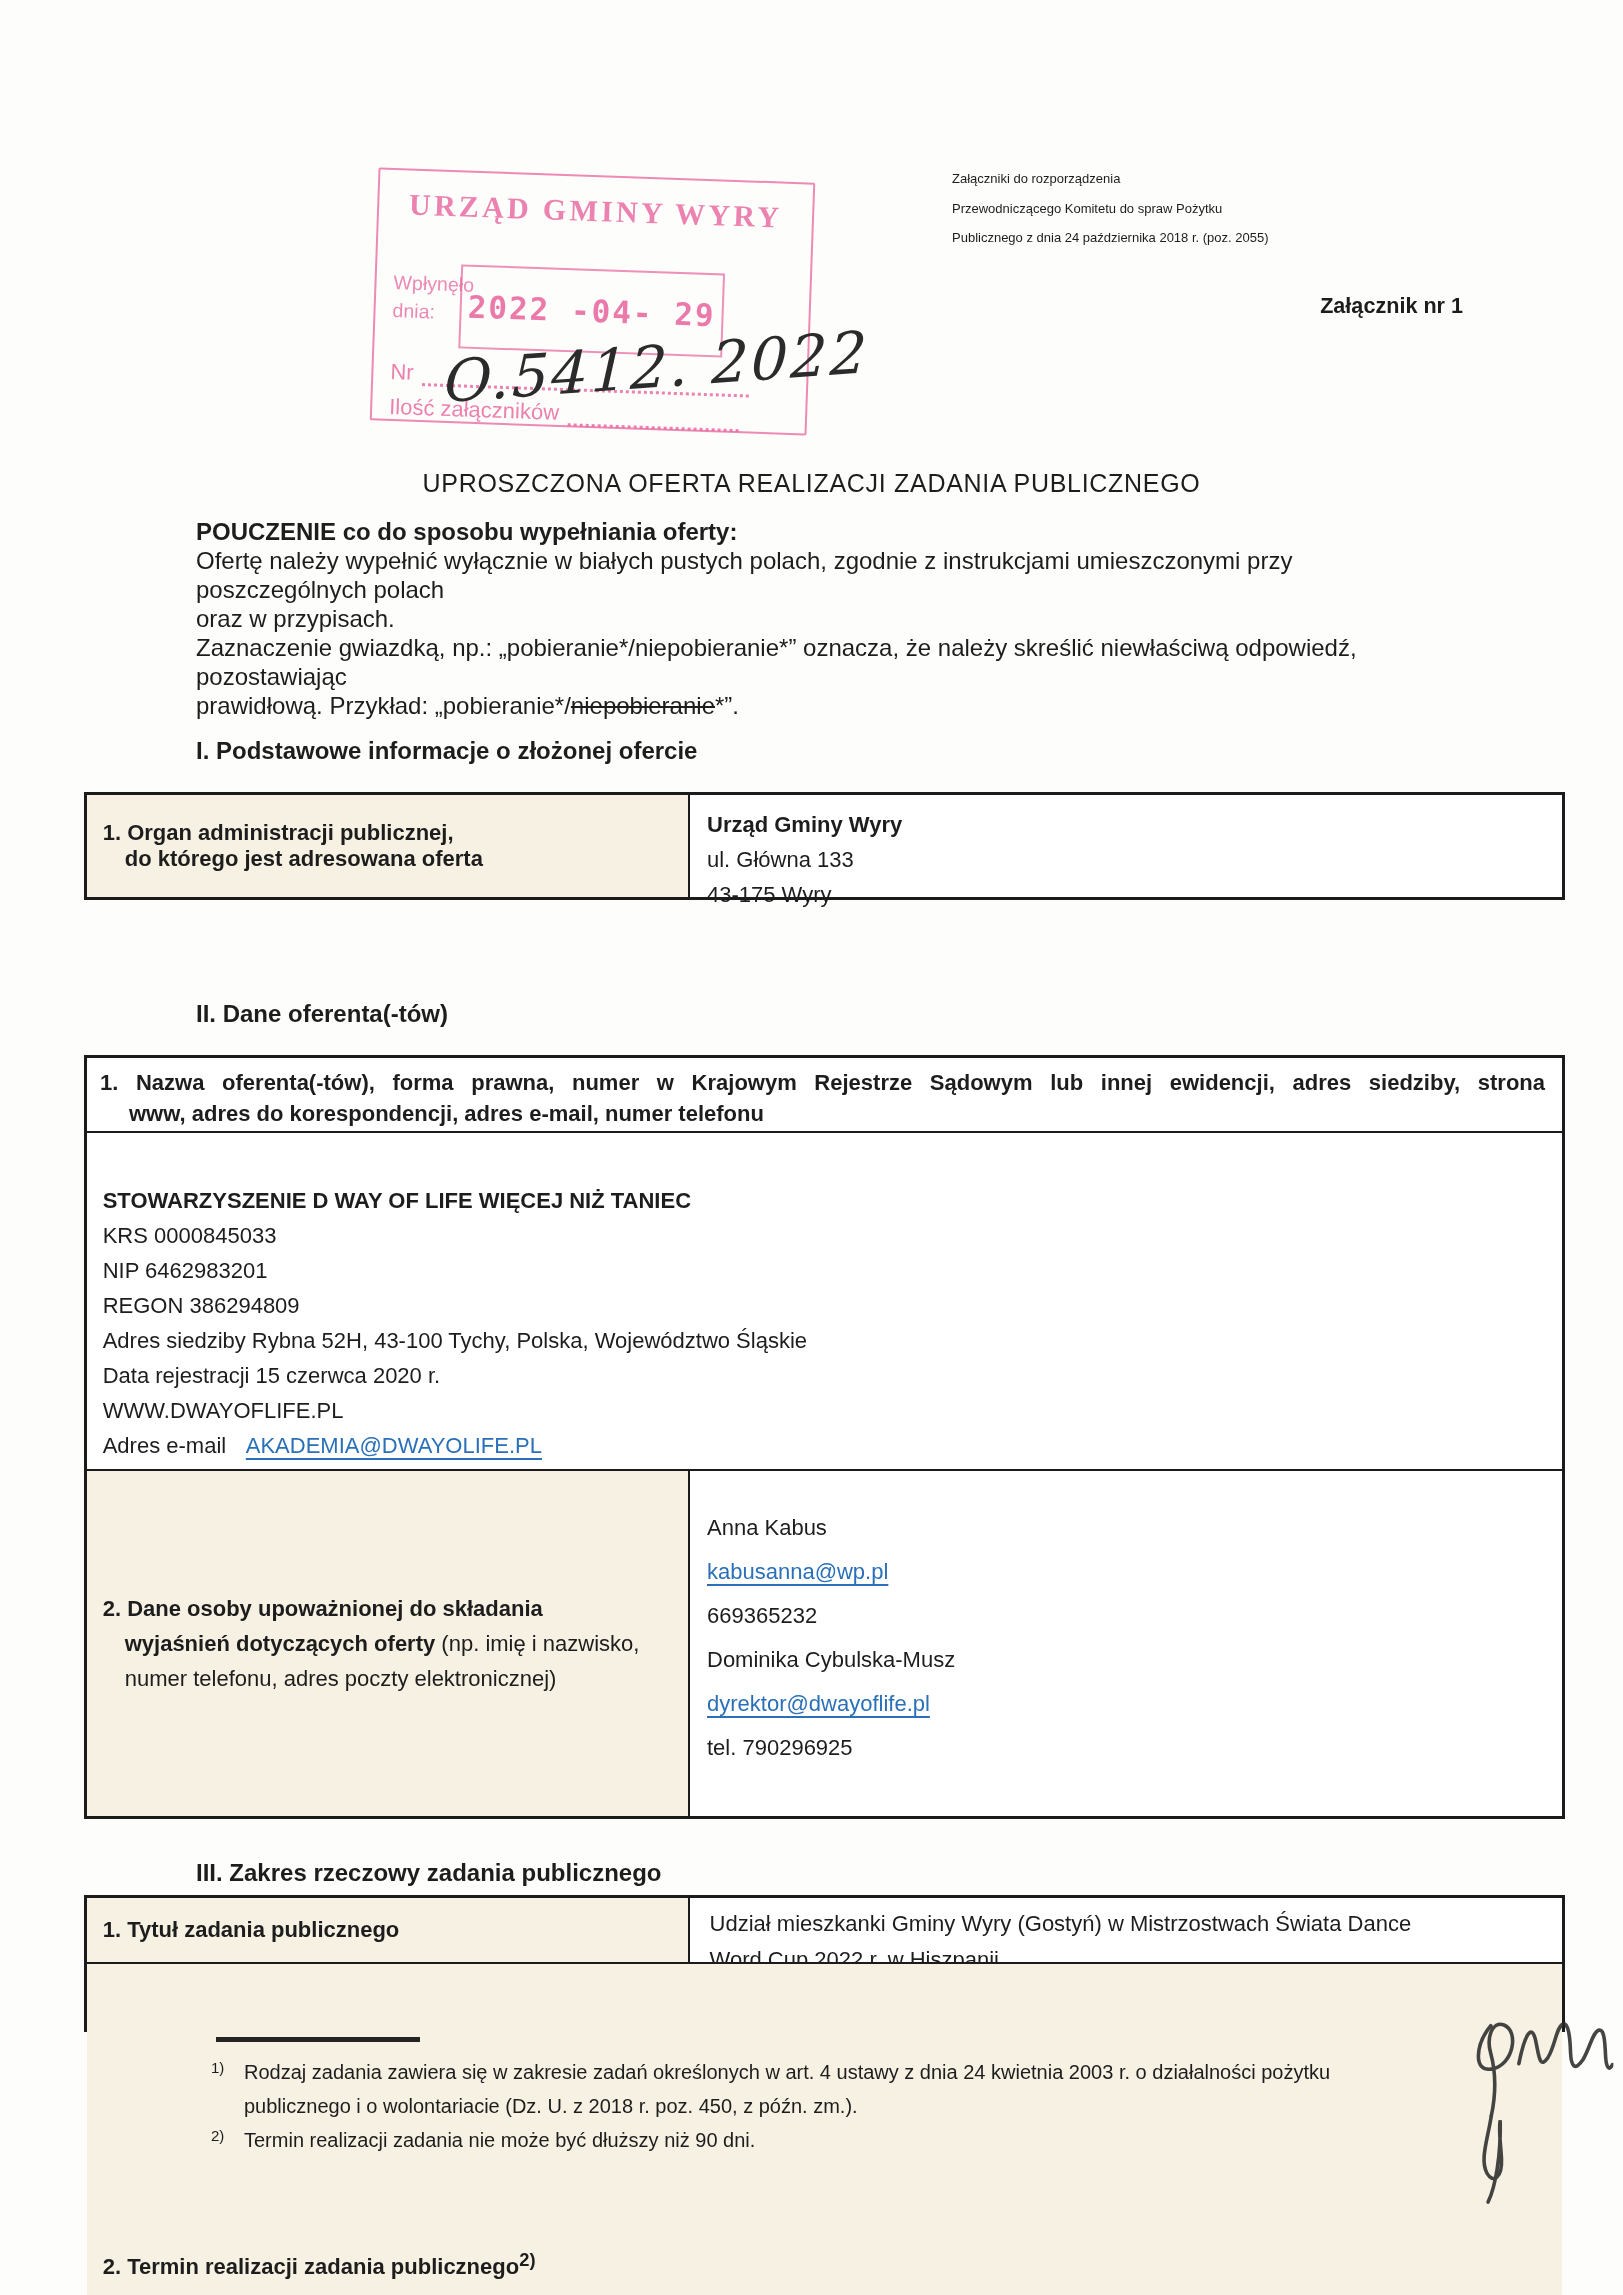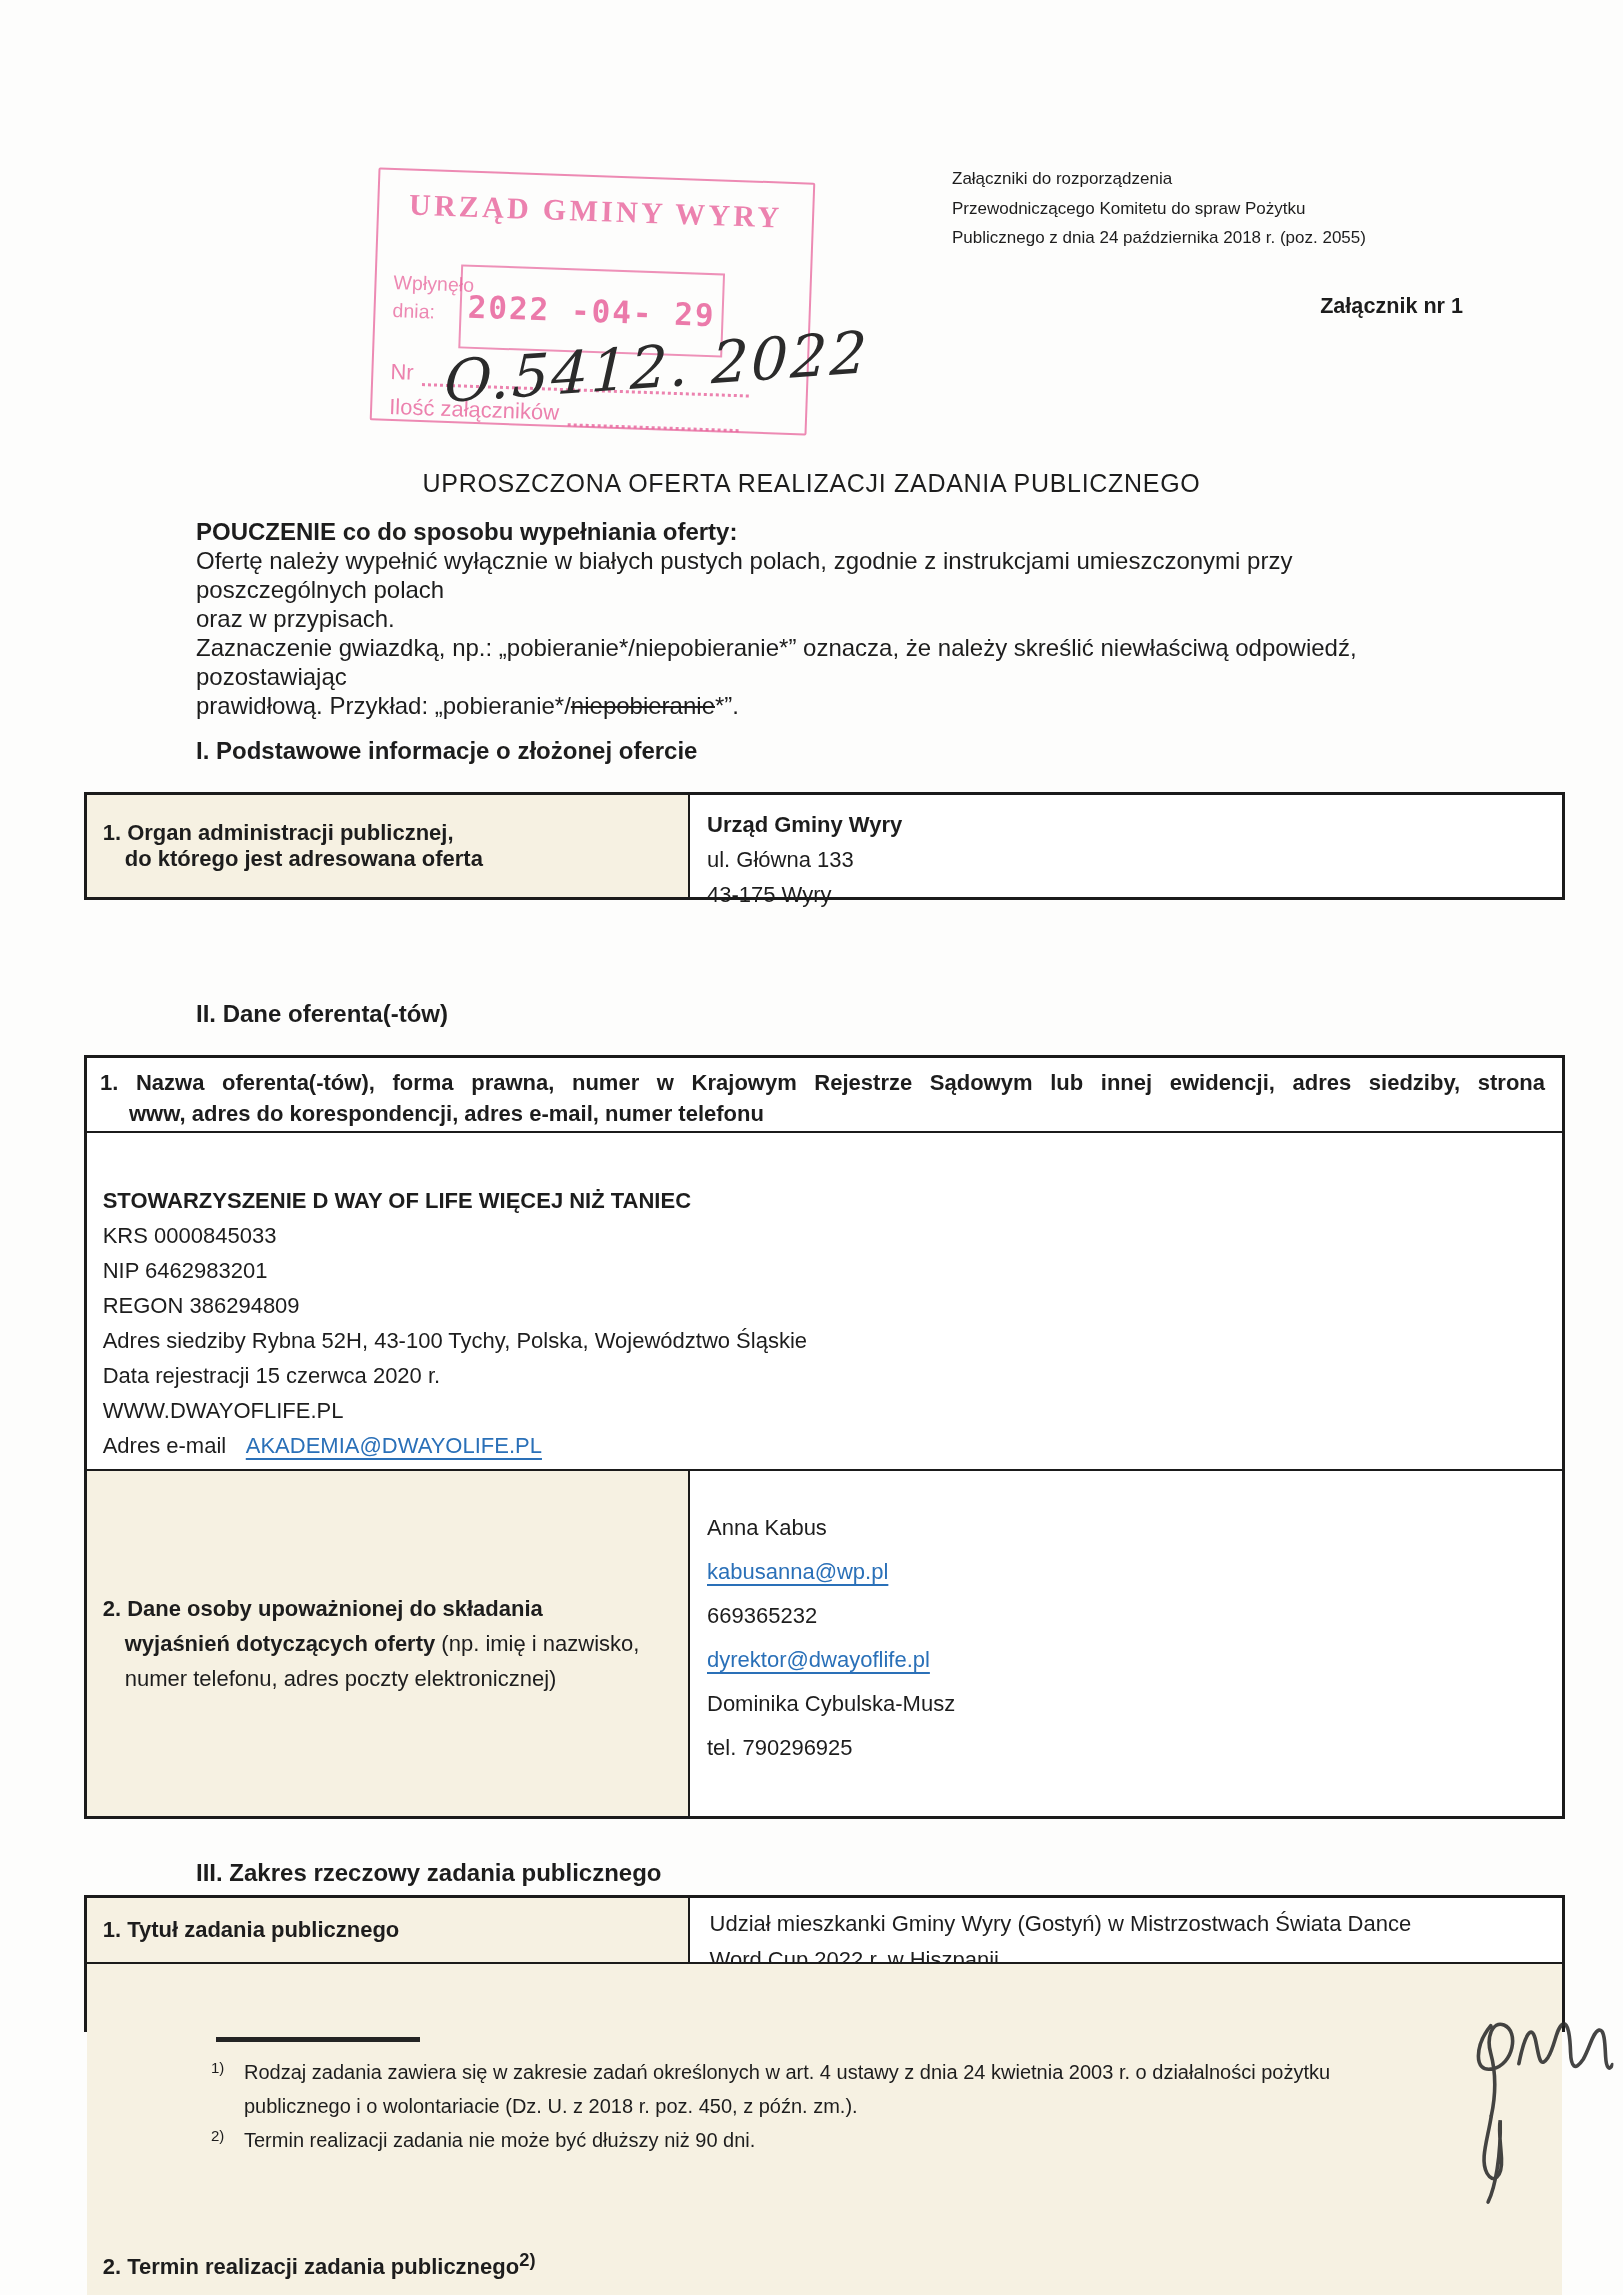--- a/index.html
+++ b/index.html
@@ -38,21 +38,21 @@
   .leader { display:inline-block; border-bottom:3.9px dotted rgba(231,99,155,.8); height:22px; margin-left:9.2px; vertical-align:bottom; }
   .leader-nr { width:327px; }
   .leader-attach { width:171px; }
   .hand { font-family:"DejaVu Serif", serif; font-style:italic; color:#2b2b2b; }
   .hand-nr {
     position:absolute; left:444px; top:333px; font-size:58px; letter-spacing:2.6px;
     transform:rotate(-4deg) skewX(-6deg); white-space:nowrap;
   }
 
   
-  .hdr-right { position:absolute; left:952px; top:164px; font-size:17px; line-height:29.5px; }
+  .hdr-right { position:absolute; left:952px; top:164px; font-size:13px; line-height:29.5px; }
   .hdr-right .hl { display:block; }
   .annex { position:absolute; right:160px; top:293px; font-size:21.6px; font-weight:bold; }
 
   
   .doc-title { position:absolute; left:0; right:0; top:469px; text-align:center; font-size:25px; letter-spacing:0.7px; }
   .pouczenie { position:absolute; left:196px; top:517px; width:1244px; font-size:24px; line-height:29px; }
   .p-head { font-weight:bold; }
 
   
   .sec-head { position:absolute; left:196px; font-size:24px; font-weight:bold; }
@@ -188,22 +188,22 @@
     <div class="trow contact-row">
       <div class="cell label-cell c-left cl-lines">
         <div><span class="b">2. Dane osoby upoważnionej do składania</span></div>
         <div class="ind"><span class="b">wyjaśnień dotyczących oferty </span><span>(np. imię i nazwisko,</span></div>
         <div class="ind"><span>numer telefonu, adres poczty elektronicznej)</span></div>
       </div>
       <div class="cell contact-val">
         <div>Anna Kabus</div>
         <div><a class="lnk">kabusanna@wp.pl</a></div>
         <div>669365232</div>
+        <div>Dominika Cybulska-Musz</div>
         <div><a class="lnk">dyrektor@dwayoflife.pl</a></div>
-        <div>Dominika Cybulska-Musz</div>
         <div>tel. 790296925</div>
       </div>
     </div>
   </div>
 
   <div class="sec-head sh3">III. Zakres rzeczowy zadania publicznego</div>
   <div class="tbl tbl3">
     <div class="trow t3r1">
       <div class="cell label-cell c-left">
         <div><span class="b">1. Tytuł zadania publicznego</span></div>

